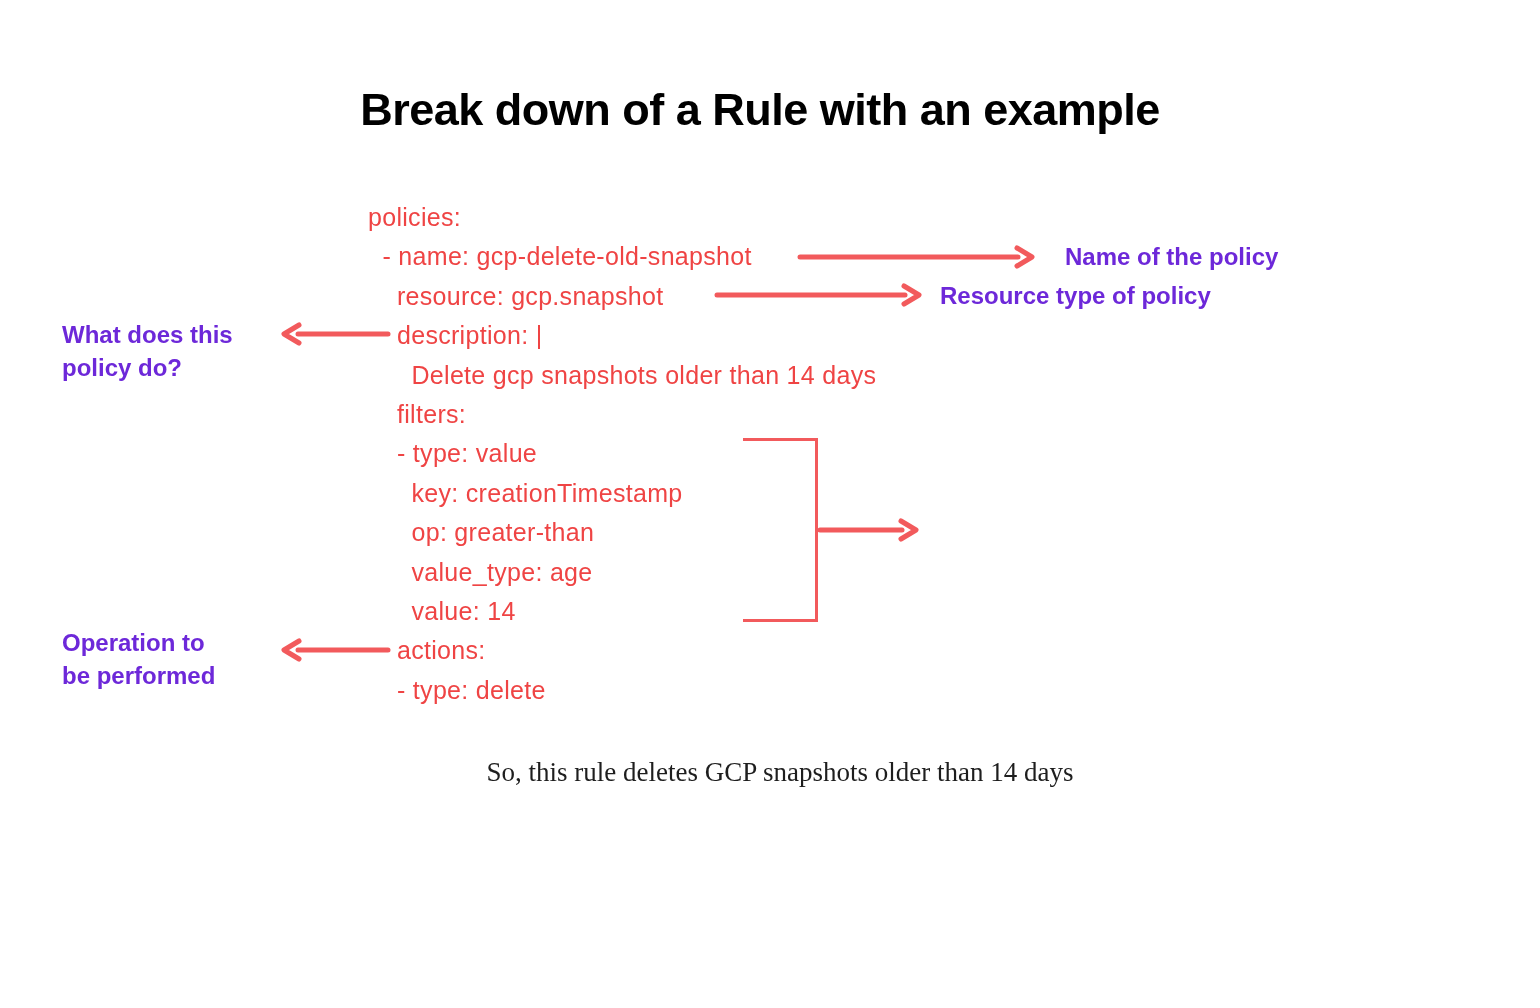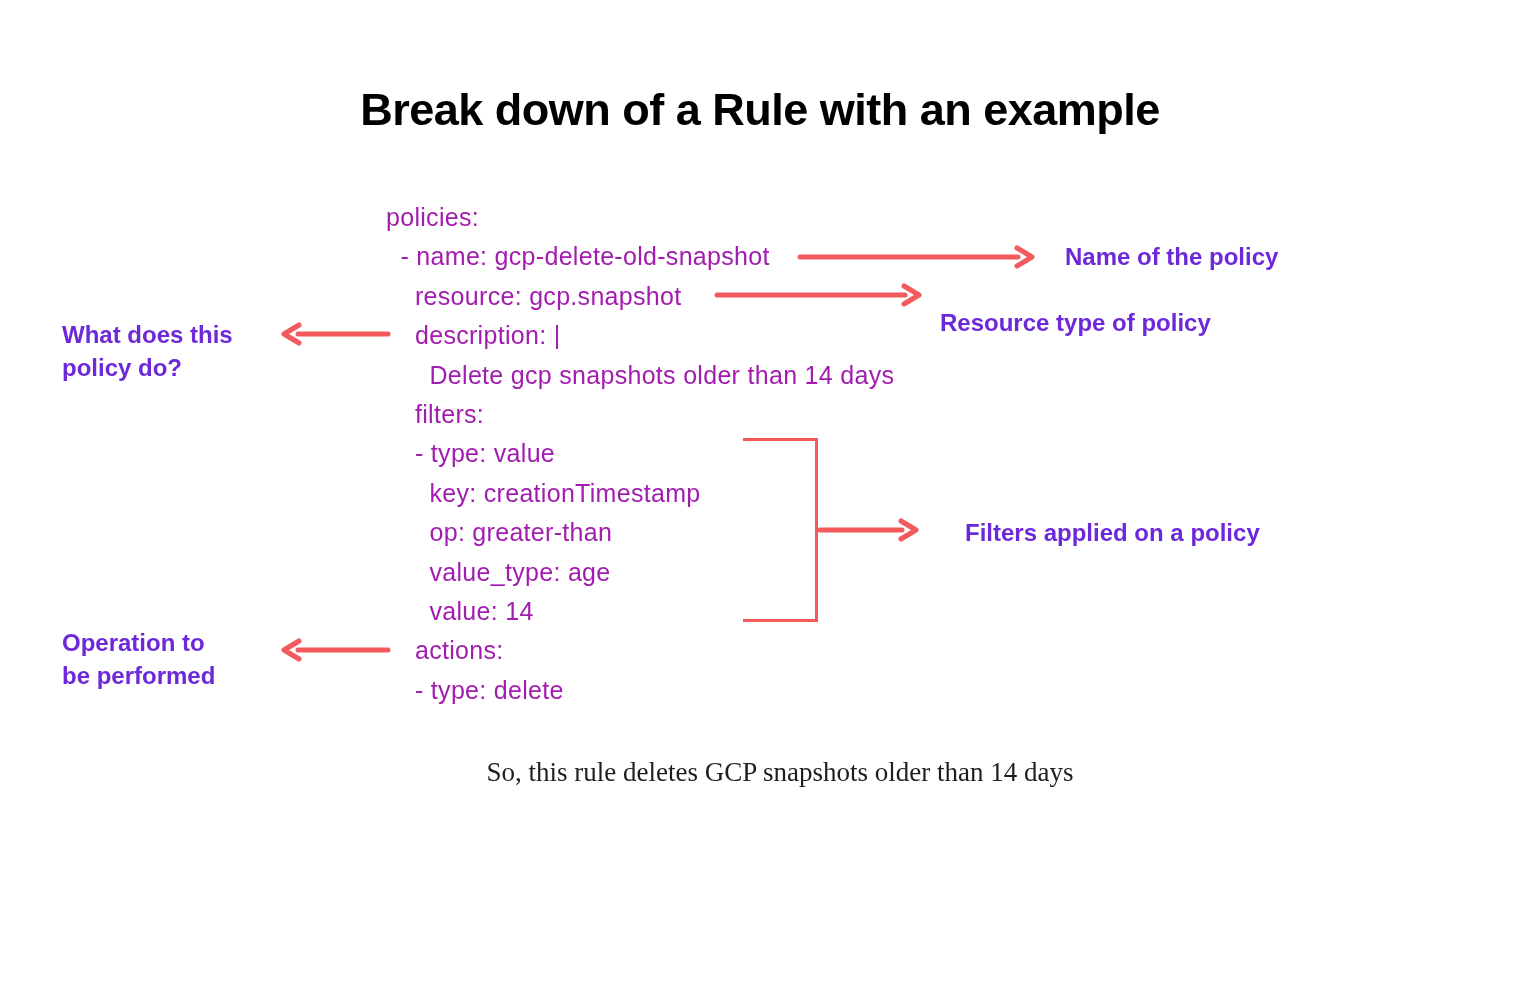--- a/index.html
+++ b/index.html
@@ -19,25 +19,25 @@
     top: 84px;
     width: 1520px;
     text-align: center;
     font-size: 45px;
     font-weight: bold;
     letter-spacing: -0.5px;
     color: #000000;
   }
   .yaml {
     position: absolute;
-    left: 386px;
+    left: 368px;
     top: 198px;
     font-size: 25px;
     line-height: 39.4px;
-    color: #a21caf;
+    color: #ef4444;
     white-space: pre;
     letter-spacing: 0.3px;
   }
   .ann {
     position: absolute;
     color: #6d28d9;
     font-weight: bold;
     font-size: 24px;
     white-space: pre-line;
   }
@@ -99,35 +99,34 @@
   <svg class="arrow" style="left:798px; top:245px;" width="240" height="24">
     <line x1="2" y1="12" x2="220" y2="12"></line>
     <path d="M219 3 L234 12 L219 21"></path>
   </svg>
   <div class="ann" style="left:1065px; top:243px;">Name of the policy</div>
 
   <svg class="arrow" style="left:715px; top:283px;" width="210" height="24">
     <line x1="2" y1="12" x2="190" y2="12"></line>
     <path d="M189 3 L204 12 L189 21"></path>
   </svg>
-  <div class="ann" style="left:940px; top:282px;margin-top:27px;">Resource type of policy</div>
+  <div class="ann" style="left:940px; top:282px;">Resource type of policy</div>
 
   <svg class="arrow" style="left:278px; top:322px;" width="112" height="24">
     <line x1="110" y1="12" x2="20" y2="12"></line>
     <path d="M21 3 L6 12 L21 21"></path>
   </svg>
   <div class="ann left-block" style="left:62px; top:318px;">What does this
 policy do?</div>
 
   <div class="bracket"></div>
   <svg class="arrow" style="left:818px; top:518px;" width="102" height="24">
     <line x1="2" y1="12" x2="84" y2="12"></line>
     <path d="M83 3 L98 12 L83 21"></path>
   </svg>
-  <div class="ann" style="left:965px; top:519px;">Filters applied on a policy</div>
 
   <svg class="arrow" style="left:278px; top:638px;" width="112" height="24">
     <line x1="110" y1="12" x2="20" y2="12"></line>
     <path d="M21 3 L6 12 L21 21"></path>
   </svg>
   <div class="ann left-block" style="left:62px; top:626px;">Operation to
 be performed</div>
 
   <div class="footer">So, this rule deletes GCP snapshots older than 14 days</div>
 

